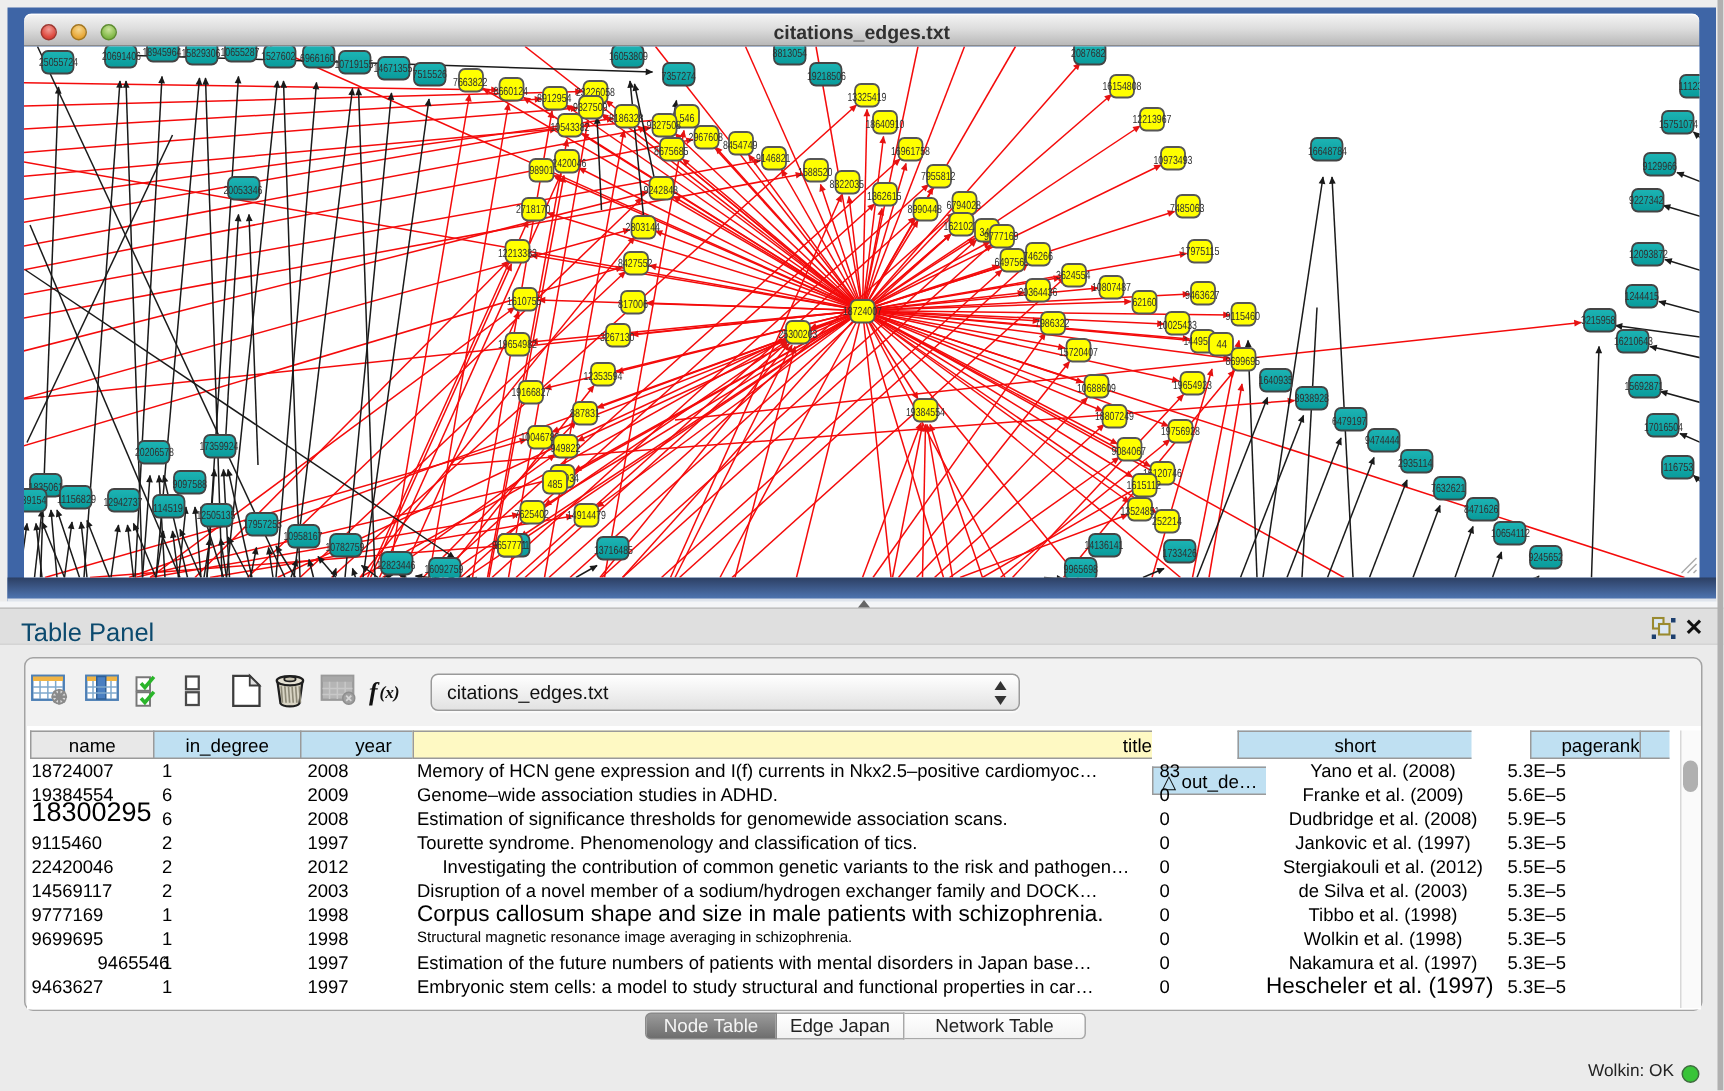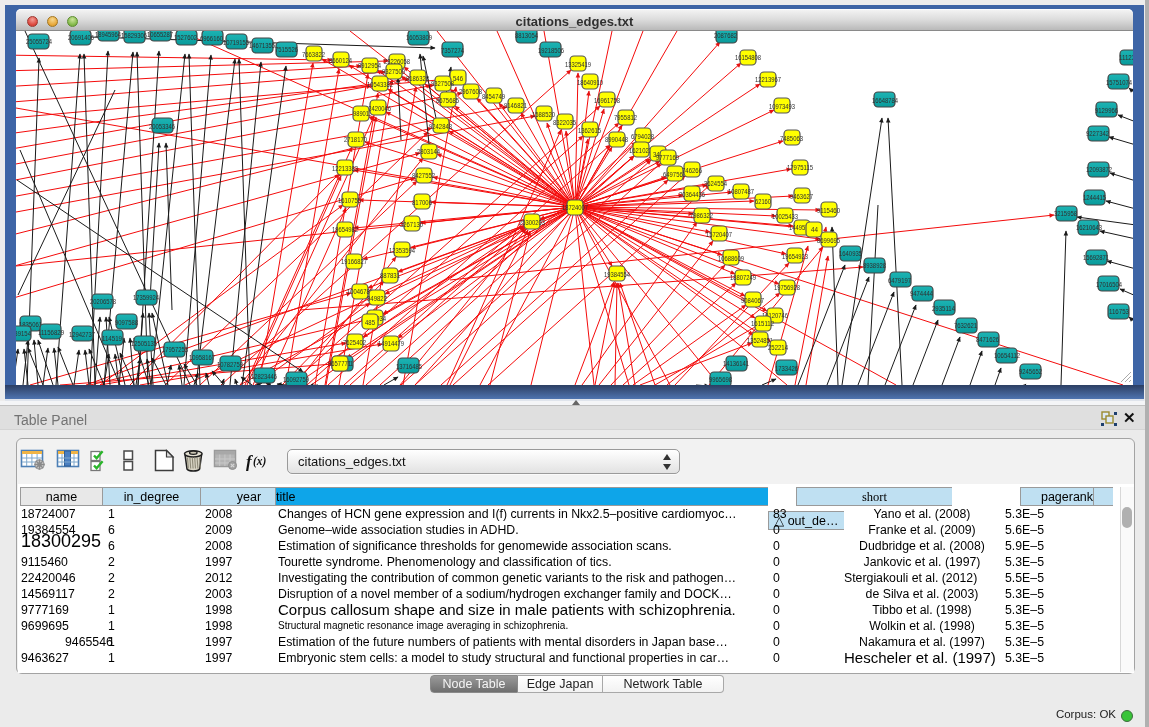--- a/index.html
+++ b/index.html
@@ -573,21 +573,21 @@
     <text x="562" y="210" font-size="7.8" textLength="26" lengthAdjust="spacingAndGlyphs" fill="#303030">18724007</text>
     <g stroke="#aaa" stroke-width="1">
       <line x1="1121" y1="382" x2="1131" y2="372"></line>
       <line x1="1125" y1="382" x2="1131" y2="376"></line>
       <line x1="1129" y1="382" x2="1131" y2="380"></line>
     </g>
   </svg>
 
 <div class="abs" style="left:0;top:401px;width:1149px;height:4px;background:#f4f5f7;"></div>
 <div class="abs" style="left:0;top:405px;width:1149px;height:25px;background:#dfdfdf;border-top:1px solid #c0c0c0;border-bottom:1px solid #d4d4d4;"></div>
-<div class="abs" style="left:14px;top:412px;font-size:14px;color:#737373;">Table Panel</div>
+<div class="abs" style="left:14px;top:412px;font-size:17px;color:#0c4a6e;">Table Panel</div>
 <svg class="abs" style="left:570px;top:400px" width="12" height="6" viewBox="0 0 12 6">
     <path d="M6 0 L10 5 L2 5 z" fill="#666"></path>
   </svg>
 
 <svg class="abs" style="left:1101px;top:411px" width="17" height="15" viewBox="0 0 17 15">
 <rect x="1" y="1" width="7" height="7" fill="#dce8f5" stroke="#9a8a30" stroke-width="1.4"></rect>
 <rect x="5" y="5" width="7" height="7" fill="#dce8f5" stroke="#9a8a30" stroke-width="1.4"></rect>
 <rect x="13" y="1" width="3" height="3" fill="#1d3f6e"></rect>
     <rect x="0" y="12" width="3" height="3" fill="#1d3f6e"></rect>
     <rect x="13" y="12" width="3" height="3" fill="#1d3f6e"></rect>
@@ -665,29 +665,29 @@
 <div class="abs" style="left:298px;top:454px;font-size:13px;color:#111;">citations_edges.txt</div>
 <svg class="abs" style="left:662px;top:454px" width="10" height="16" viewBox="0 0 10 16">
     <path d="M5 0 L9 6 L1 6 z" fill="#333"></path>
     <path d="M5 16 L9 10 L1 10 z" fill="#333"></path>
   </svg>
 
 <div class="abs" style="left:18px;top:484px;width:1116px;height:189px;background:#ffffff;"></div>
 <div style="position:absolute;left:20px;top:487px;width:82px;height:19px;background:#e8e8e8;border:1px solid #9a9a9a;border-right:none;box-sizing:border-box;text-align:center;font-size:12.5px;line-height:18px;">name</div>
 <div style="position:absolute;left:102px;top:487px;width:98px;height:19px;background:#bfe0f2;border:1px solid #9a9a9a;border-right:none;box-sizing:border-box;text-align:center;font-size:12.5px;line-height:18px;">in_degree</div>
 <div style="position:absolute;left:200px;top:487px;width:75px;height:19px;background:#bfe0f2;border:1px solid #9a9a9a;border-right:none;box-sizing:border-box;text-align:center;font-size:12.5px;line-height:18px;padding-left:22px;">year</div>
-<div style="position:absolute;left:275px;top:487px;width:493px;height:19px;background:#0ea5e9;border:1px solid #9a9a9a;border-right:none;box-sizing:border-box;text-align:left;font-size:12.5px;line-height:18px;">title</div>
+<div style="position:absolute;left:275px;top:487px;width:493px;height:19px;background:#fef9c3;border:1px solid #9a9a9a;border-right:none;box-sizing:border-box;text-align:right;font-size:12.5px;line-height:18px;">title</div>
 <div style="position:absolute;left:768px;top:487px;width:76px;height:19px;background:#bfe0f2;border:1px solid #9a9a9a;border-right:none;box-sizing:border-box;text-align:center;font-size:12.5px;line-height:18px;margin-top:24px;">△ out_de…</div>
-<div style="position:absolute;left:796px;top:487px;width:156px;height:19px;background:#bfe0f2;border:1px solid #9a9a9a;border-right:none;box-sizing:border-box;text-align:center;font-size:12.5px;line-height:18px;font-family:Liberation Serif, serif;">short</div>
+<div style="position:absolute;left:825px;top:487px;width:156px;height:19px;background:#bfe0f2;border:1px solid #9a9a9a;border-right:none;box-sizing:border-box;text-align:center;font-size:12.5px;line-height:18px;">short</div>
 <div style="position:absolute;left:1020px;top:487px;width:93px;height:19px;background:#bfe0f2;border:1px solid #9a9a9a;border-right:none;box-sizing:border-box;text-align:center;font-size:12.5px;line-height:18px;">pagerank</div>
 <div style="position:absolute;left:1093px;top:487px;width:1px;height:19px;background:#9a9a9a;"></div>
 <div style="position:absolute;left:21px;top:506px;width:80px;height:16px;font-size:12.3px;line-height:16px;">18724007</div>
 <div style="position:absolute;left:108px;top:506px;width:80px;height:16px;font-size:12.3px;line-height:16px;">1</div>
 <div style="position:absolute;left:205px;top:506px;width:60px;height:16px;font-size:12.3px;line-height:16px;">2008</div>
-<div style="position:absolute;left:278px;top:506px;width:492px;height:16px;font-size:12.3px;line-height:16px;white-space:nowrap;overflow:hidden;">Changes of HCN gene expression and I(f) currents in Nkx2.5–positive cardiomyoc…</div>
+<div style="position:absolute;left:278px;top:506px;width:492px;height:16px;font-size:12.3px;line-height:16px;white-space:nowrap;overflow:hidden;">Memory of HCN gene expression and I(f) currents in Nkx2.5–positive cardiomyoc…</div>
 <div style="position:absolute;left:773px;top:506px;width:60px;height:16px;font-size:12.3px;line-height:16px;">83</div>
 <div style="position:absolute;left:844px;top:506px;width:156px;height:16px;font-size:12.3px;line-height:16px;text-align:center;">Yano et al. (2008)</div>
 <div style="position:absolute;left:1005px;top:506px;width:80px;height:16px;font-size:12.3px;line-height:16px;">5.3E–5</div>
 <div style="position:absolute;left:21px;top:522px;width:80px;height:16px;font-size:12.3px;line-height:16px;">19384554</div>
 <div style="position:absolute;left:108px;top:522px;width:80px;height:16px;font-size:12.3px;line-height:16px;">6</div>
 <div style="position:absolute;left:205px;top:522px;width:60px;height:16px;font-size:12.3px;line-height:16px;">2009</div>
 <div style="position:absolute;left:278px;top:522px;width:492px;height:16px;font-size:12.3px;line-height:16px;white-space:nowrap;overflow:hidden;">Genome–wide association studies in ADHD.</div>
 <div style="position:absolute;left:773px;top:522px;width:60px;height:16px;font-size:12.3px;line-height:16px;">0</div>
 <div style="position:absolute;left:844px;top:522px;width:156px;height:16px;font-size:12.3px;line-height:16px;text-align:center;">Franke et al. (2009)</div>
 <div style="position:absolute;left:1005px;top:522px;width:80px;height:16px;font-size:12.3px;line-height:16px;">5.6E–5</div>
@@ -701,23 +701,23 @@
 <div style="position:absolute;left:21px;top:554px;width:80px;height:16px;font-size:12.3px;line-height:16px;">9115460</div>
 <div style="position:absolute;left:108px;top:554px;width:80px;height:16px;font-size:12.3px;line-height:16px;">2</div>
 <div style="position:absolute;left:205px;top:554px;width:60px;height:16px;font-size:12.3px;line-height:16px;">1997</div>
 <div style="position:absolute;left:278px;top:554px;width:492px;height:16px;font-size:12.3px;line-height:16px;white-space:nowrap;overflow:hidden;">Tourette syndrome. Phenomenology and classification of tics.</div>
 <div style="position:absolute;left:773px;top:554px;width:60px;height:16px;font-size:12.3px;line-height:16px;">0</div>
 <div style="position:absolute;left:844px;top:554px;width:156px;height:16px;font-size:12.3px;line-height:16px;text-align:center;">Jankovic et al. (1997)</div>
 <div style="position:absolute;left:1005px;top:554px;width:80px;height:16px;font-size:12.3px;line-height:16px;">5.3E–5</div>
 <div style="position:absolute;left:21px;top:570px;width:80px;height:16px;font-size:12.3px;line-height:16px;">22420046</div>
 <div style="position:absolute;left:108px;top:570px;width:80px;height:16px;font-size:12.3px;line-height:16px;">2</div>
 <div style="position:absolute;left:205px;top:570px;width:60px;height:16px;font-size:12.3px;line-height:16px;">2012</div>
-<div style="position:absolute;left:278px;top:570px;width:492px;height:16px;font-size:12.3px;line-height:16px;white-space:nowrap;overflow:hidden;">Investigating the contribution of common genetic variants to the risk and pathogen…</div>
+<div style="position:absolute;left:278px;top:570px;width:492px;height:16px;font-size:12.3px;line-height:16px;white-space:nowrap;overflow:hidden;text-align:center;">Investigating the contribution of common genetic variants to the risk and pathogen…</div>
 <div style="position:absolute;left:773px;top:570px;width:60px;height:16px;font-size:12.3px;line-height:16px;">0</div>
-<div style="position:absolute;left:844px;top:570px;width:156px;height:16px;font-size:12.3px;line-height:16px;">Stergiakouli et al. (2012)</div>
+<div style="position:absolute;left:844px;top:570px;width:156px;height:16px;font-size:12.3px;line-height:16px;text-align:center;">Stergiakouli et al. (2012)</div>
 <div style="position:absolute;left:1005px;top:570px;width:80px;height:16px;font-size:12.3px;line-height:16px;">5.5E–5</div>
 <div style="position:absolute;left:21px;top:586px;width:80px;height:16px;font-size:12.3px;line-height:16px;">14569117</div>
 <div style="position:absolute;left:108px;top:586px;width:80px;height:16px;font-size:12.3px;line-height:16px;">2</div>
 <div style="position:absolute;left:205px;top:586px;width:60px;height:16px;font-size:12.3px;line-height:16px;">2003</div>
 <div style="position:absolute;left:278px;top:586px;width:492px;height:16px;font-size:12.3px;line-height:16px;white-space:nowrap;overflow:hidden;">Disruption of a novel member of a sodium/hydrogen exchanger family and DOCK…</div>
 <div style="position:absolute;left:773px;top:586px;width:60px;height:16px;font-size:12.3px;line-height:16px;">0</div>
 <div style="position:absolute;left:844px;top:586px;width:156px;height:16px;font-size:12.3px;line-height:16px;text-align:center;">de Silva et al. (2003)</div>
 <div style="position:absolute;left:1005px;top:586px;width:80px;height:16px;font-size:12.3px;line-height:16px;">5.3E–5</div>
 <div style="position:absolute;left:21px;top:602px;width:80px;height:16px;font-size:12.3px;line-height:16px;">9777169</div>
 <div style="position:absolute;left:108px;top:602px;width:80px;height:16px;font-size:12.3px;line-height:16px;">1</div>
@@ -748,15 +748,15 @@
 <div style="position:absolute;left:844px;top:650px;width:156px;height:16px;font-size:15px;line-height:16px;text-align:left;">Hescheler et al. (1997)</div>
 <div style="position:absolute;left:1005px;top:650px;width:80px;height:16px;font-size:12.3px;line-height:16px;">5.3E–5</div>
 
 <div class="abs" style="left:1120px;top:487px;width:14px;height:185px;background:#fafafa;border-left:1px solid #d8d8d8;"></div>
 <div class="abs" style="left:1122px;top:507px;width:10px;height:21px;background:#b0b0b0;border-radius:5px;"></div>
 
 <div class="abs" style="left:430px;top:675px;width:88px;height:18px;background:linear-gradient(#9a9a9a,#6e6e6e);border:1px solid #8a8a8a;border-radius:4px 0 0 4px;color:#f5f5f5;text-align:center;font-size:12.5px;line-height:17px;">Node Table</div>
 <div class="abs" style="left:518px;top:675px;width:85px;height:18px;background:linear-gradient(#ffffff,#f2f2f2);border:1px solid #a8a8a8;border-left:none;color:#222;text-align:center;font-size:12.5px;line-height:17px;">Edge Japan</div>
 <div class="abs" style="left:603px;top:675px;width:121px;height:18px;background:linear-gradient(#ffffff,#f2f2f2);border:1px solid #a8a8a8;border-left:none;border-radius:0 4px 4px 0;color:#222;text-align:center;font-size:12.5px;line-height:17px;">Network Table</div>
 
-<div class="abs" style="left:1040px;top:708px;width:76px;text-align:right;font-size:11.5px;color:#222;">Corpus: OK</div>
+<div class="abs" style="left:1040px;top:708px;width:76px;text-align:right;font-size:11.5px;color:#222;">Wolkin: OK</div>
 <div class="abs" style="left:1121px;top:710px;width:12px;height:12px;border-radius:7px;background:#38c438;border:1.5px solid #3f6b3f;"></div>
 
 <div class="abs" style="left:1145px;top:0;width:4px;height:727px;background:#b0b0b0;"></div>
 </body></html>

